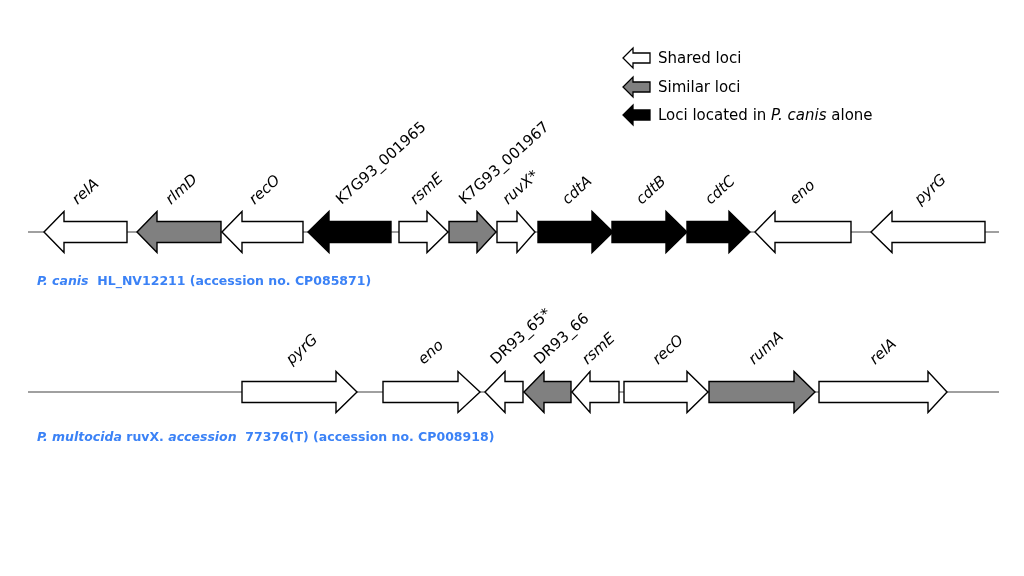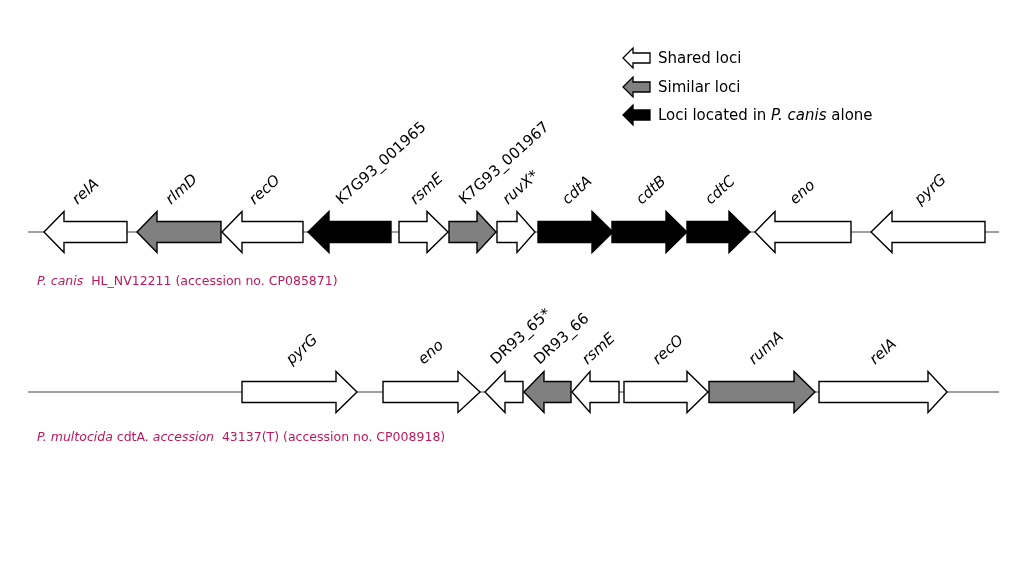--- a/index.html
+++ b/index.html
@@ -1,22 +1,22 @@
 <!DOCTYPE html>
 <html><head>
 <meta charset="utf-8">
 <style>
   html, body { margin: 0; padding: 0; background: #ffffff; }
   body { width: 1024px; height: 576px; position: relative; overflow: hidden;
          font-family: "Liberation Sans", "DejaVu Sans", sans-serif; }
   svg { position: absolute; left: 0; top: 0; }
   .gene-label { font-family: "DejaVu Sans", sans-serif; font-size: 15px; fill: #000; }
   .legend-text { font-family: "DejaVu Sans", sans-serif; font-size: 15px; fill: #000; }
-  .caption { position: absolute; font-family: "DejaVu Sans", sans-serif; font-weight: normal;
-             font-size: 12.5px; color: #be185d; white-space: nowrap; }
+  .caption { position: absolute; font-family: "DejaVu Sans", sans-serif; font-weight: bold;
+             font-size: 12.5px; color: #3b82f6; white-space: nowrap; }
   .caption i { font-style: italic; }
 </style>
 </head>
 <body>
 
 <svg id="diagram" width="1024" height="576" viewBox="0 0 1024 576">
   <g id="legend">
       <g>
         <polygon points="650,53 633,53 633,48 623,58 633,68 633,63 650,63" fill="#ffffff" stroke="#000000" stroke-width="1.3"></polygon>
         <text class="legend-text" x="658" y="63">Shared loci</text>
@@ -115,14 +115,14 @@
         <polygon points="819,381.5 928,381.5 928,371.5 947,392 928,412.5 928,402.5 819,402.5" fill="#ffffff" stroke="#000000" stroke-width="1.4" stroke-linejoin="miter"></polygon>
         <text class="gene-label" x="875" y="365" transform="rotate(-42 875 365)" font-style="italic">relA</text>
       </g>
     </g>
 </svg>
 
 <div class="caption" style="left:37px; top:273px;">
   <i>P. canis</i><span style="white-space:pre">  HL_NV12211 (accession no. CP085871)</span>
 </div>
 <div class="caption" style="left:37px; top:429px;">
-  <i>P. multocida</i><span style="white-space:pre"> cdtA. </span><i>accession</i><span style="white-space:pre">  43137(T) (accession no. CP008918)</span>
+  <i>P. multocida</i><span style="white-space:pre"> ruvX. </span><i>accession</i><span style="white-space:pre">  77376(T) (accession no. CP008918)</span>
 </div>
 
 </body></html>

